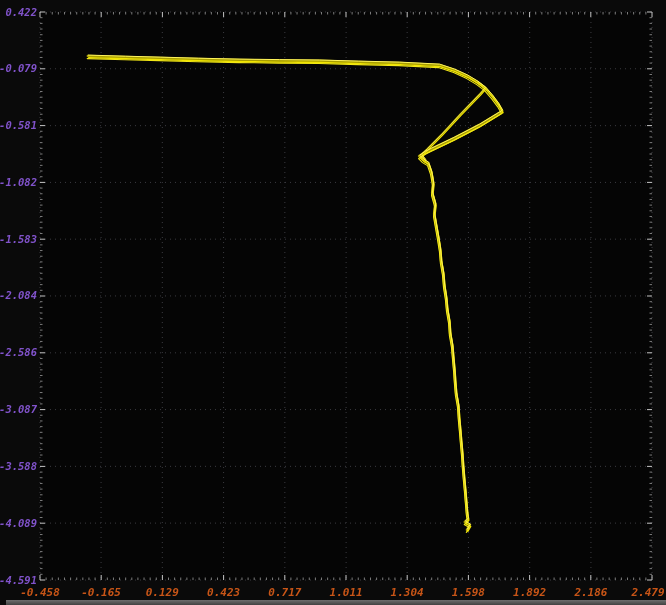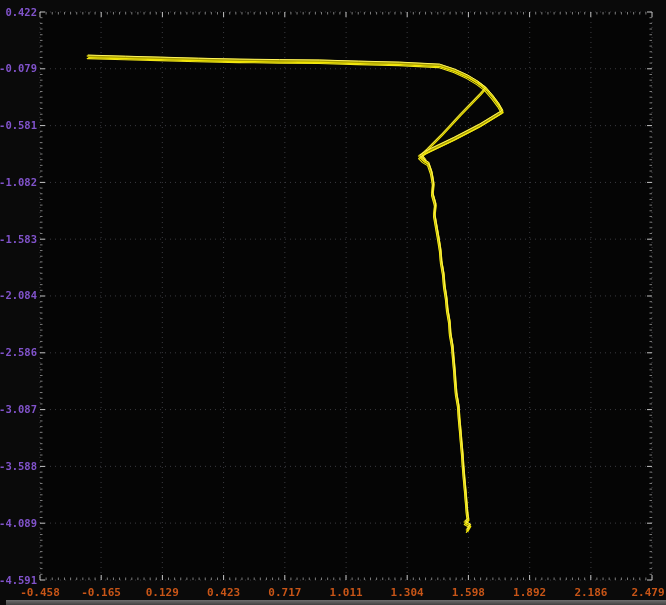--- a/index.html
+++ b/index.html
@@ -1,18 +1,19 @@
 <!DOCTYPE html>
 <html><head>
 <meta charset="utf-8">
 <style>
   html,body{margin:0;padding:0;background:#000;}
   .screen{
     position:relative;width:666px;height:605px;background:#0a0a0a;overflow:hidden;
     font-family:"DejaVu Sans Mono","Liberation Mono",monospace;
+    font-style:italic;
   }
   #chart{position:absolute;left:0;top:0;}
   .bottom-bar{
     position:absolute;left:6px;right:0;top:600px;height:5px;
     background:linear-gradient(#6e6e6e,#424242);
   }
   text{font-family:"DejaVu Sans Mono","Liberation Mono",monospace;font-weight:bold;}
 </style>
 </head>
 <body>

